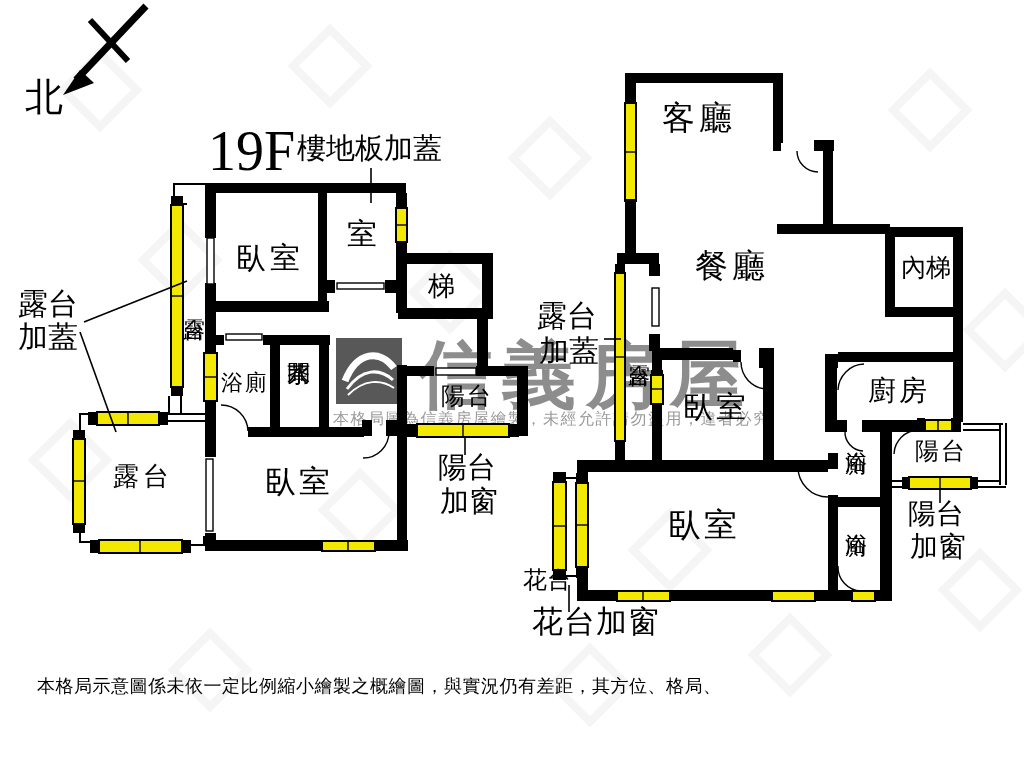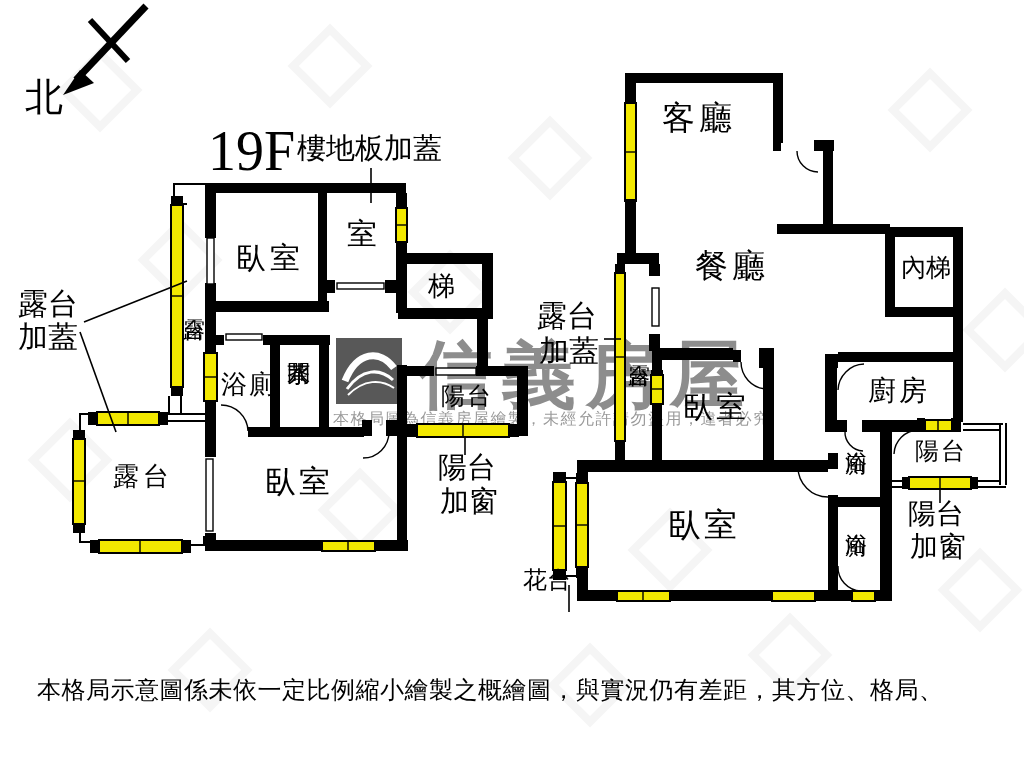--- a/index.html
+++ b/index.html
@@ -15,21 +15,21 @@
   .tl{fill:#000;}
   .dv{stroke:#000;stroke-width:1.4;}
   .ptr{stroke:#000;stroke-width:1.6;}
   .bgmark{position:absolute;width:44px;height:44px;border:8px solid #444;transform:rotate(45deg);
           opacity:0.05;z-index:1;}
   #wm-box{position:absolute;left:336px;top:338px;width:66px;height:66px;background:#585858;z-index:10;}
   #wm-brand{position:absolute;left:418px;top:326px;font-size:74px;letter-spacing:10px;
             color:#8d8d8d;z-index:10;font-weight:bold;}
   #wm-notice{position:absolute;left:333px;top:409px;font-size:16px;letter-spacing:1.5px;
              color:#9a9a9a;z-index:10;}
-  .disc{position:absolute;left:37px;font-size:24px;letter-spacing:0.5px;color:#000;z-index:30;text-align:right;}
+  .disc{position:absolute;left:37px;font-size:18px;letter-spacing:0.5px;color:#000;z-index:30;text-align:right;}
 </style>
 </head>
 <body>
 
 <div id="stage">
 
   <div>
     <span class="bgmark" style="left:70px;top:60px"></span>
     <span class="bgmark" style="left:300px;top:36px"></span>
     <span class="bgmark" style="left:520px;top:128px"></span>
@@ -279,21 +279,21 @@
   </svg>
 
   <div class="lbl" style="left:25px;top:78px;font-size:38px;">北</div>
 
   <div class="lbl" style="left:208px;top:122px;font-size:56px;">19F</div>
   <div class="lbl" style="left:297px;top:133px;font-size:29px;font-family:Liberation Serif, serif;">樓地板加蓋</div>
   <div class="lbl" style="left:236px;top:242px;font-size:30px;letter-spacing:4px;">臥室</div>
   <div class="lbl" style="left:347px;top:218px;font-size:30px;">室</div>
   <div class="lbl" style="left:428px;top:272px;font-size:27px;">梯</div>
   <div class="lbl vt" style="left:183px;top:301px;font-size:22px;">露台</div>
-  <div class="lbl" style="left:221px;top:371px;font-size:26px;letter-spacing:2px;text-align:center;">浴廁</div>
+  <div class="lbl" style="left:221px;top:371px;font-size:22px;letter-spacing:2px;text-align:center;">浴廁</div>
   <div class="lbl vt" style="left:286px;top:344px;font-size:23px;">茶水間</div>
   <div class="lbl" style="left:265px;top:466px;font-size:31px;letter-spacing:3px;">臥室</div>
   <div class="lbl" style="left:441px;top:384px;font-size:24px;letter-spacing:2px;">陽台</div>
   <div class="lbl" style="left:438px;top:452px;font-size:29px;">陽台</div>
   <div class="lbl" style="left:440px;top:486px;font-size:29px;">加窗</div>
   <div class="lbl" style="left:113px;top:463px;font-size:26px;letter-spacing:4px;">露台</div>
   <div class="lbl" style="left:18px;top:288px;font-size:30px;">露台</div>
   <div class="lbl" style="left:18px;top:321px;font-size:30px;">加蓋</div>
 
   <div class="lbl" style="left:662px;top:101px;font-size:33px;letter-spacing:4px;">客廳</div>
@@ -304,16 +304,17 @@
   <div class="lbl vt" style="left:628px;top:347px;font-size:22px;">露台</div>
   <div class="lbl" style="left:683px;top:391px;font-size:30px;letter-spacing:3px;">臥室</div>
   <div class="lbl" style="left:868px;top:376px;font-size:28px;letter-spacing:3px;">廚房</div>
   <div class="lbl vt" style="left:845px;top:434px;font-size:22px;">浴廁</div>
   <div class="lbl" style="left:915px;top:439px;font-size:24px;letter-spacing:2px;">陽台</div>
   <div class="lbl" style="left:908px;top:499px;font-size:28px;">陽台</div>
   <div class="lbl" style="left:910px;top:532px;font-size:28px;">加窗</div>
   <div class="lbl vt" style="left:845px;top:516px;font-size:22px;">浴廁</div>
   <div class="lbl" style="left:668px;top:508px;font-size:33px;letter-spacing:3px;">臥室</div>
   <div class="lbl" style="left:523px;top:568px;font-size:24px;">花台</div>
+  <div class="lbl" style="left:532px;top:606px;font-size:31px;letter-spacing:1px;">花台加窗</div>
 
   <div class="disc" style="top:674px;">本格局示意圖係未依一定比例縮小繪製之概繪圖，與實況仍有差距，其方位、格局、</div>
 
 </div>
 
 </body></html>

